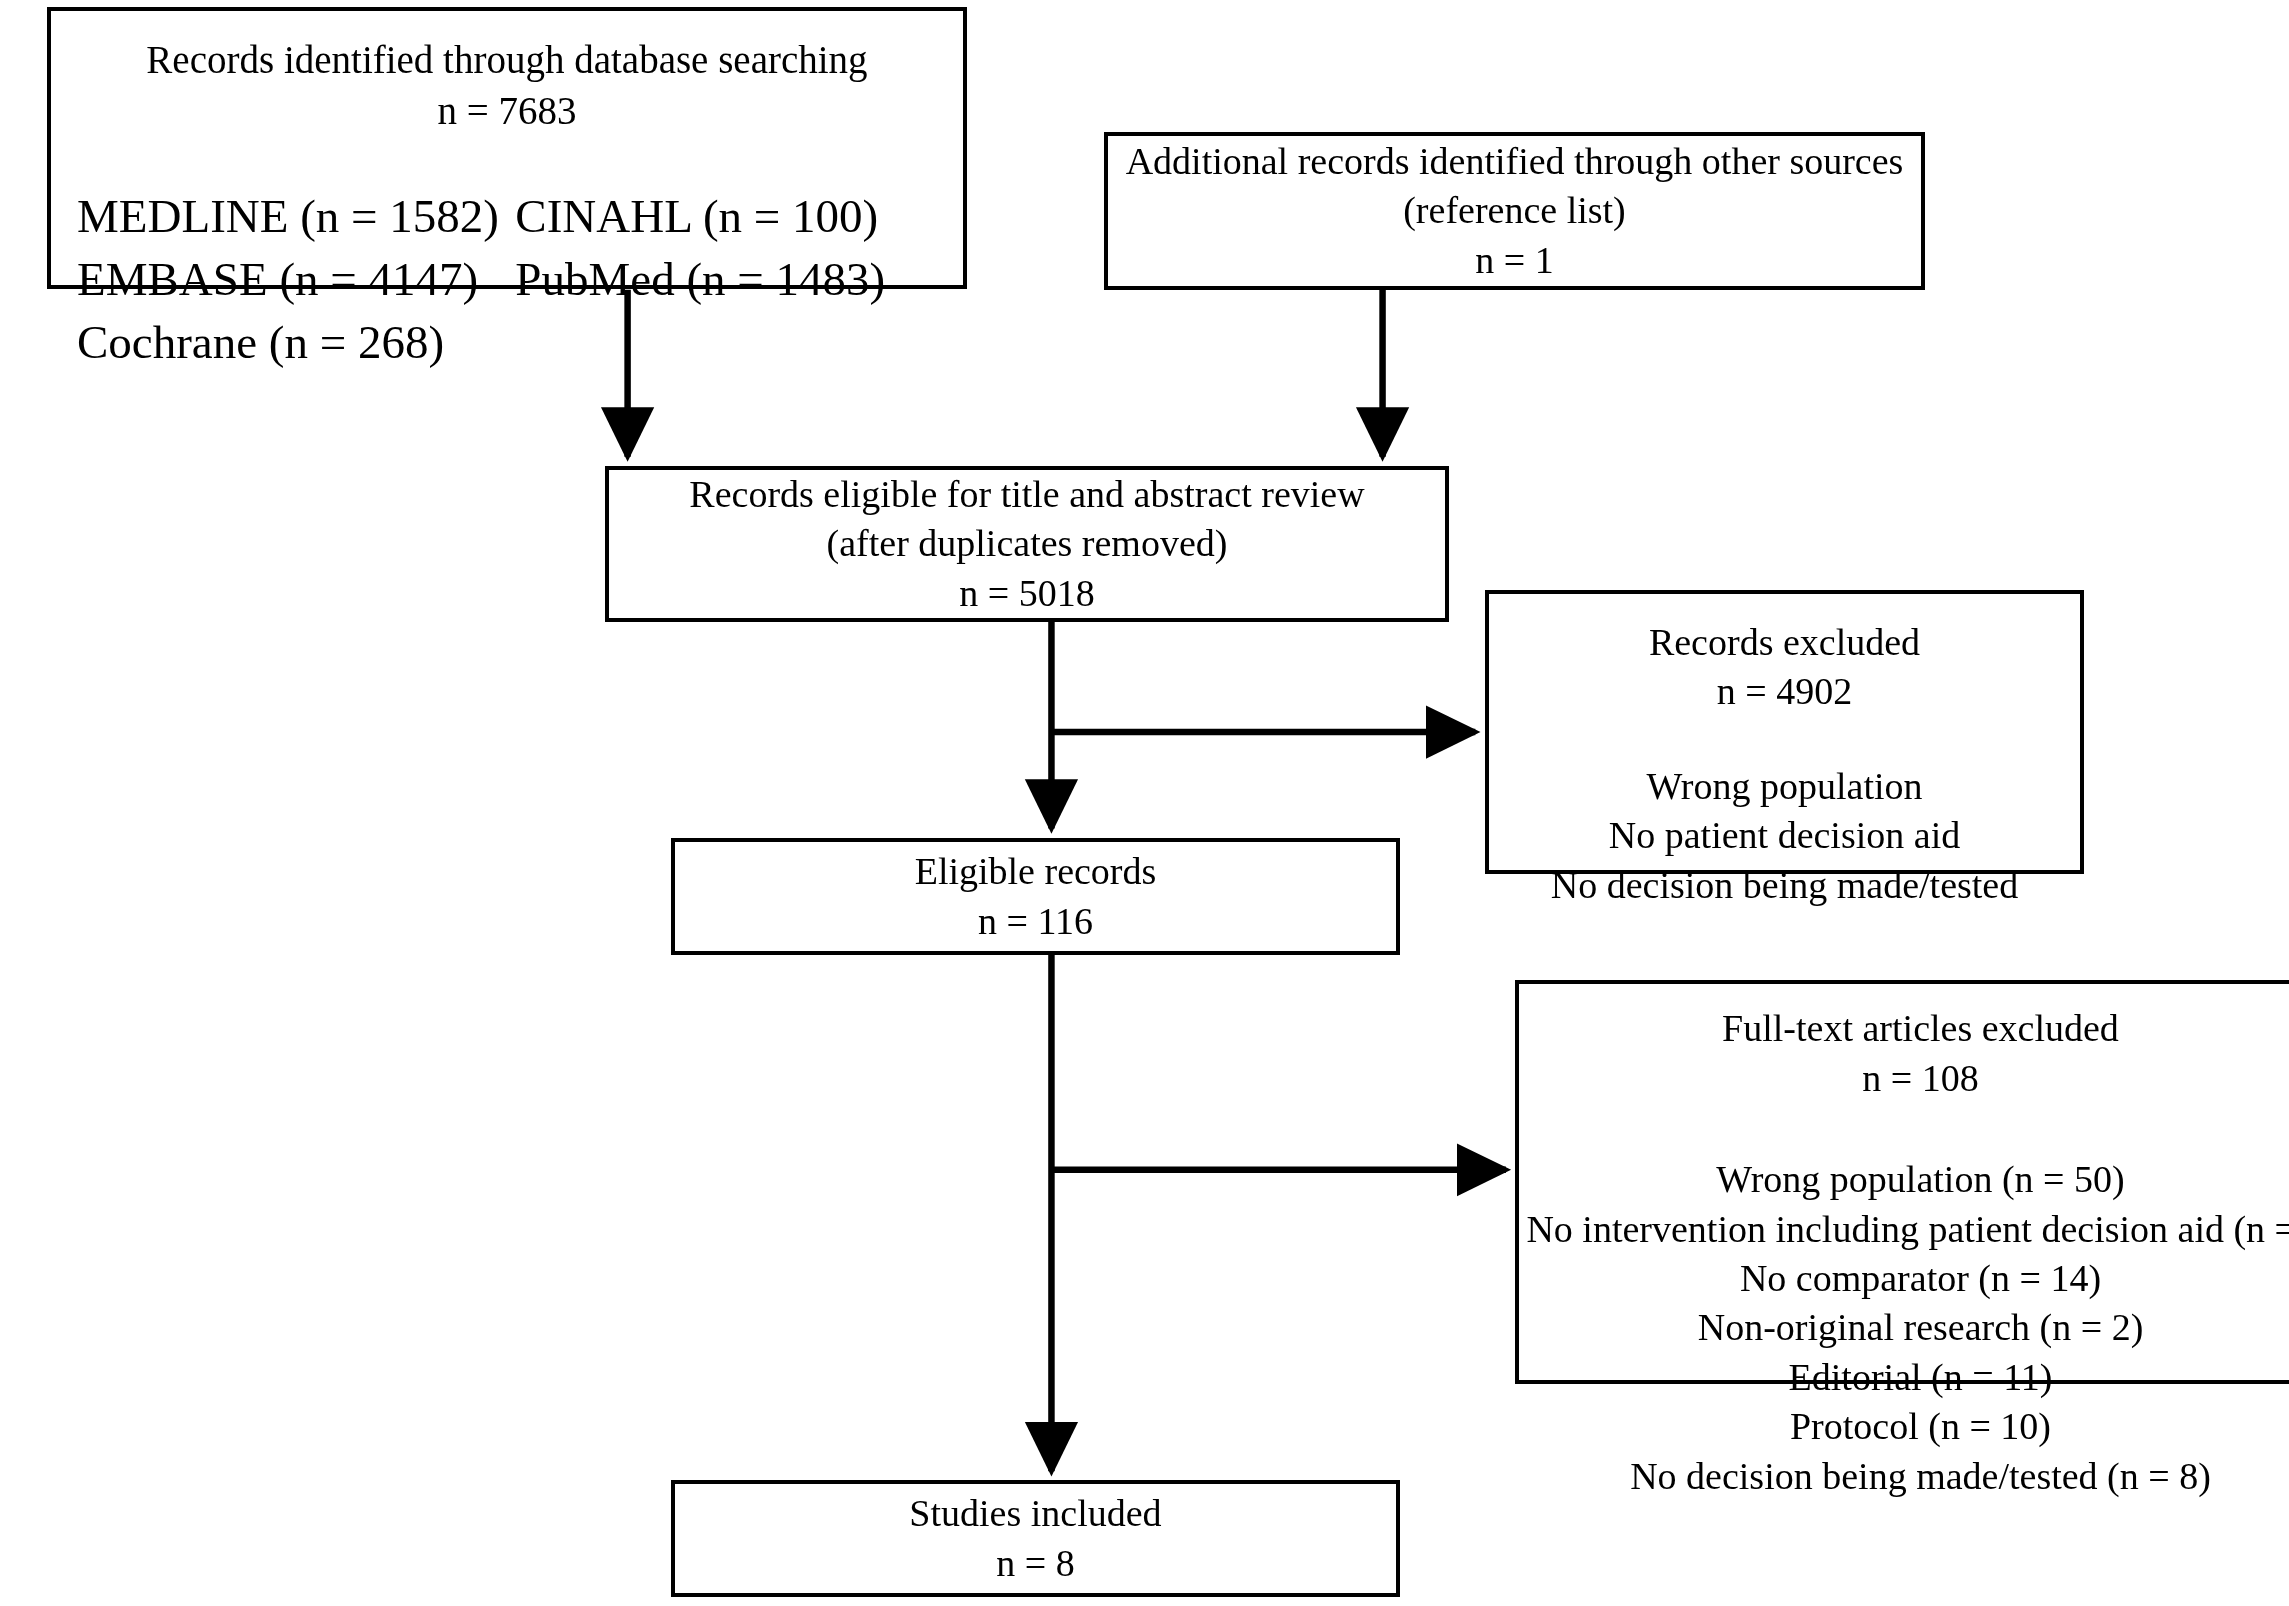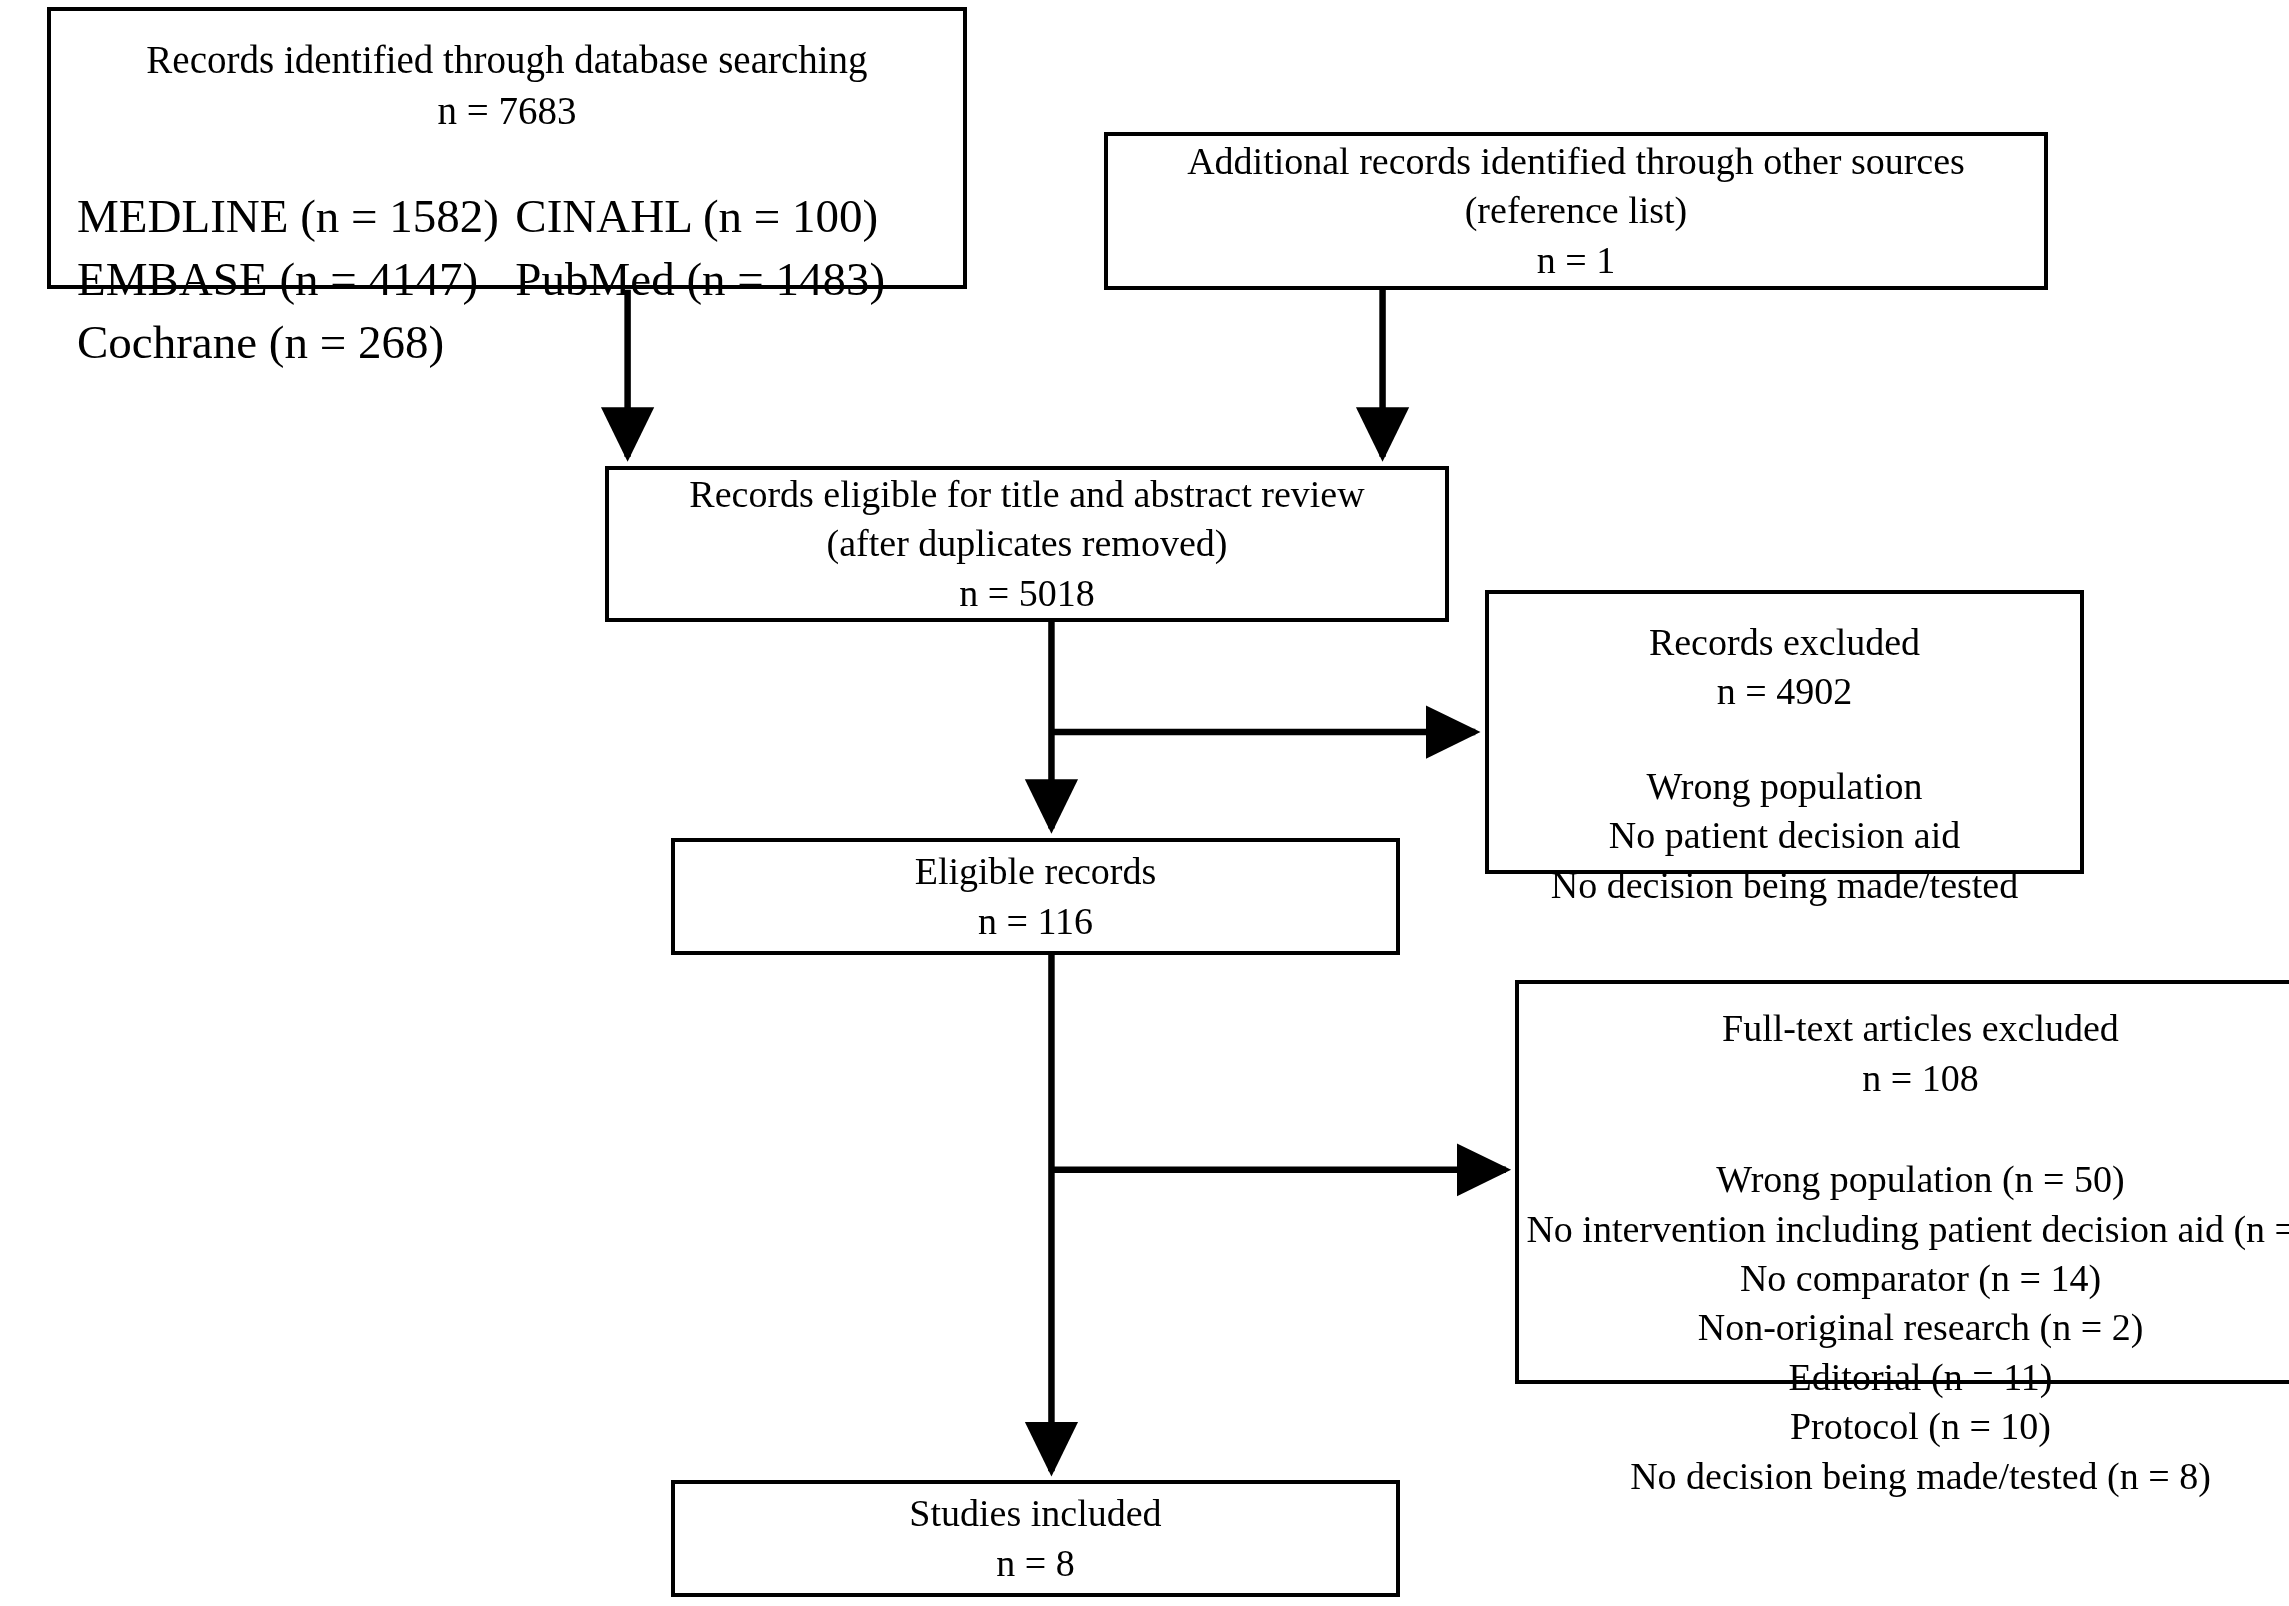--- a/index.html
+++ b/index.html
@@ -59,21 +59,21 @@
     margin-top: 52px;
     padding-left: 26px;
     padding-right: 9.3px;
     font-size: 47px;
   }
   .dbgrid .cell { text-align: left; white-space: nowrap; }
 
   
   #box-other {
     left: 1057px; top: 132px;
-    width: 944px; height: 158px;
+    width: 821px; height: 158px;
     padding: 0 13px;
   }
   #box-other .line { font-size: 38px; }
 
   
   #box-screened {
     left: 558px; top: 466px;
     width: 844px; height: 156px;
     padding: 0 13px;
   }

